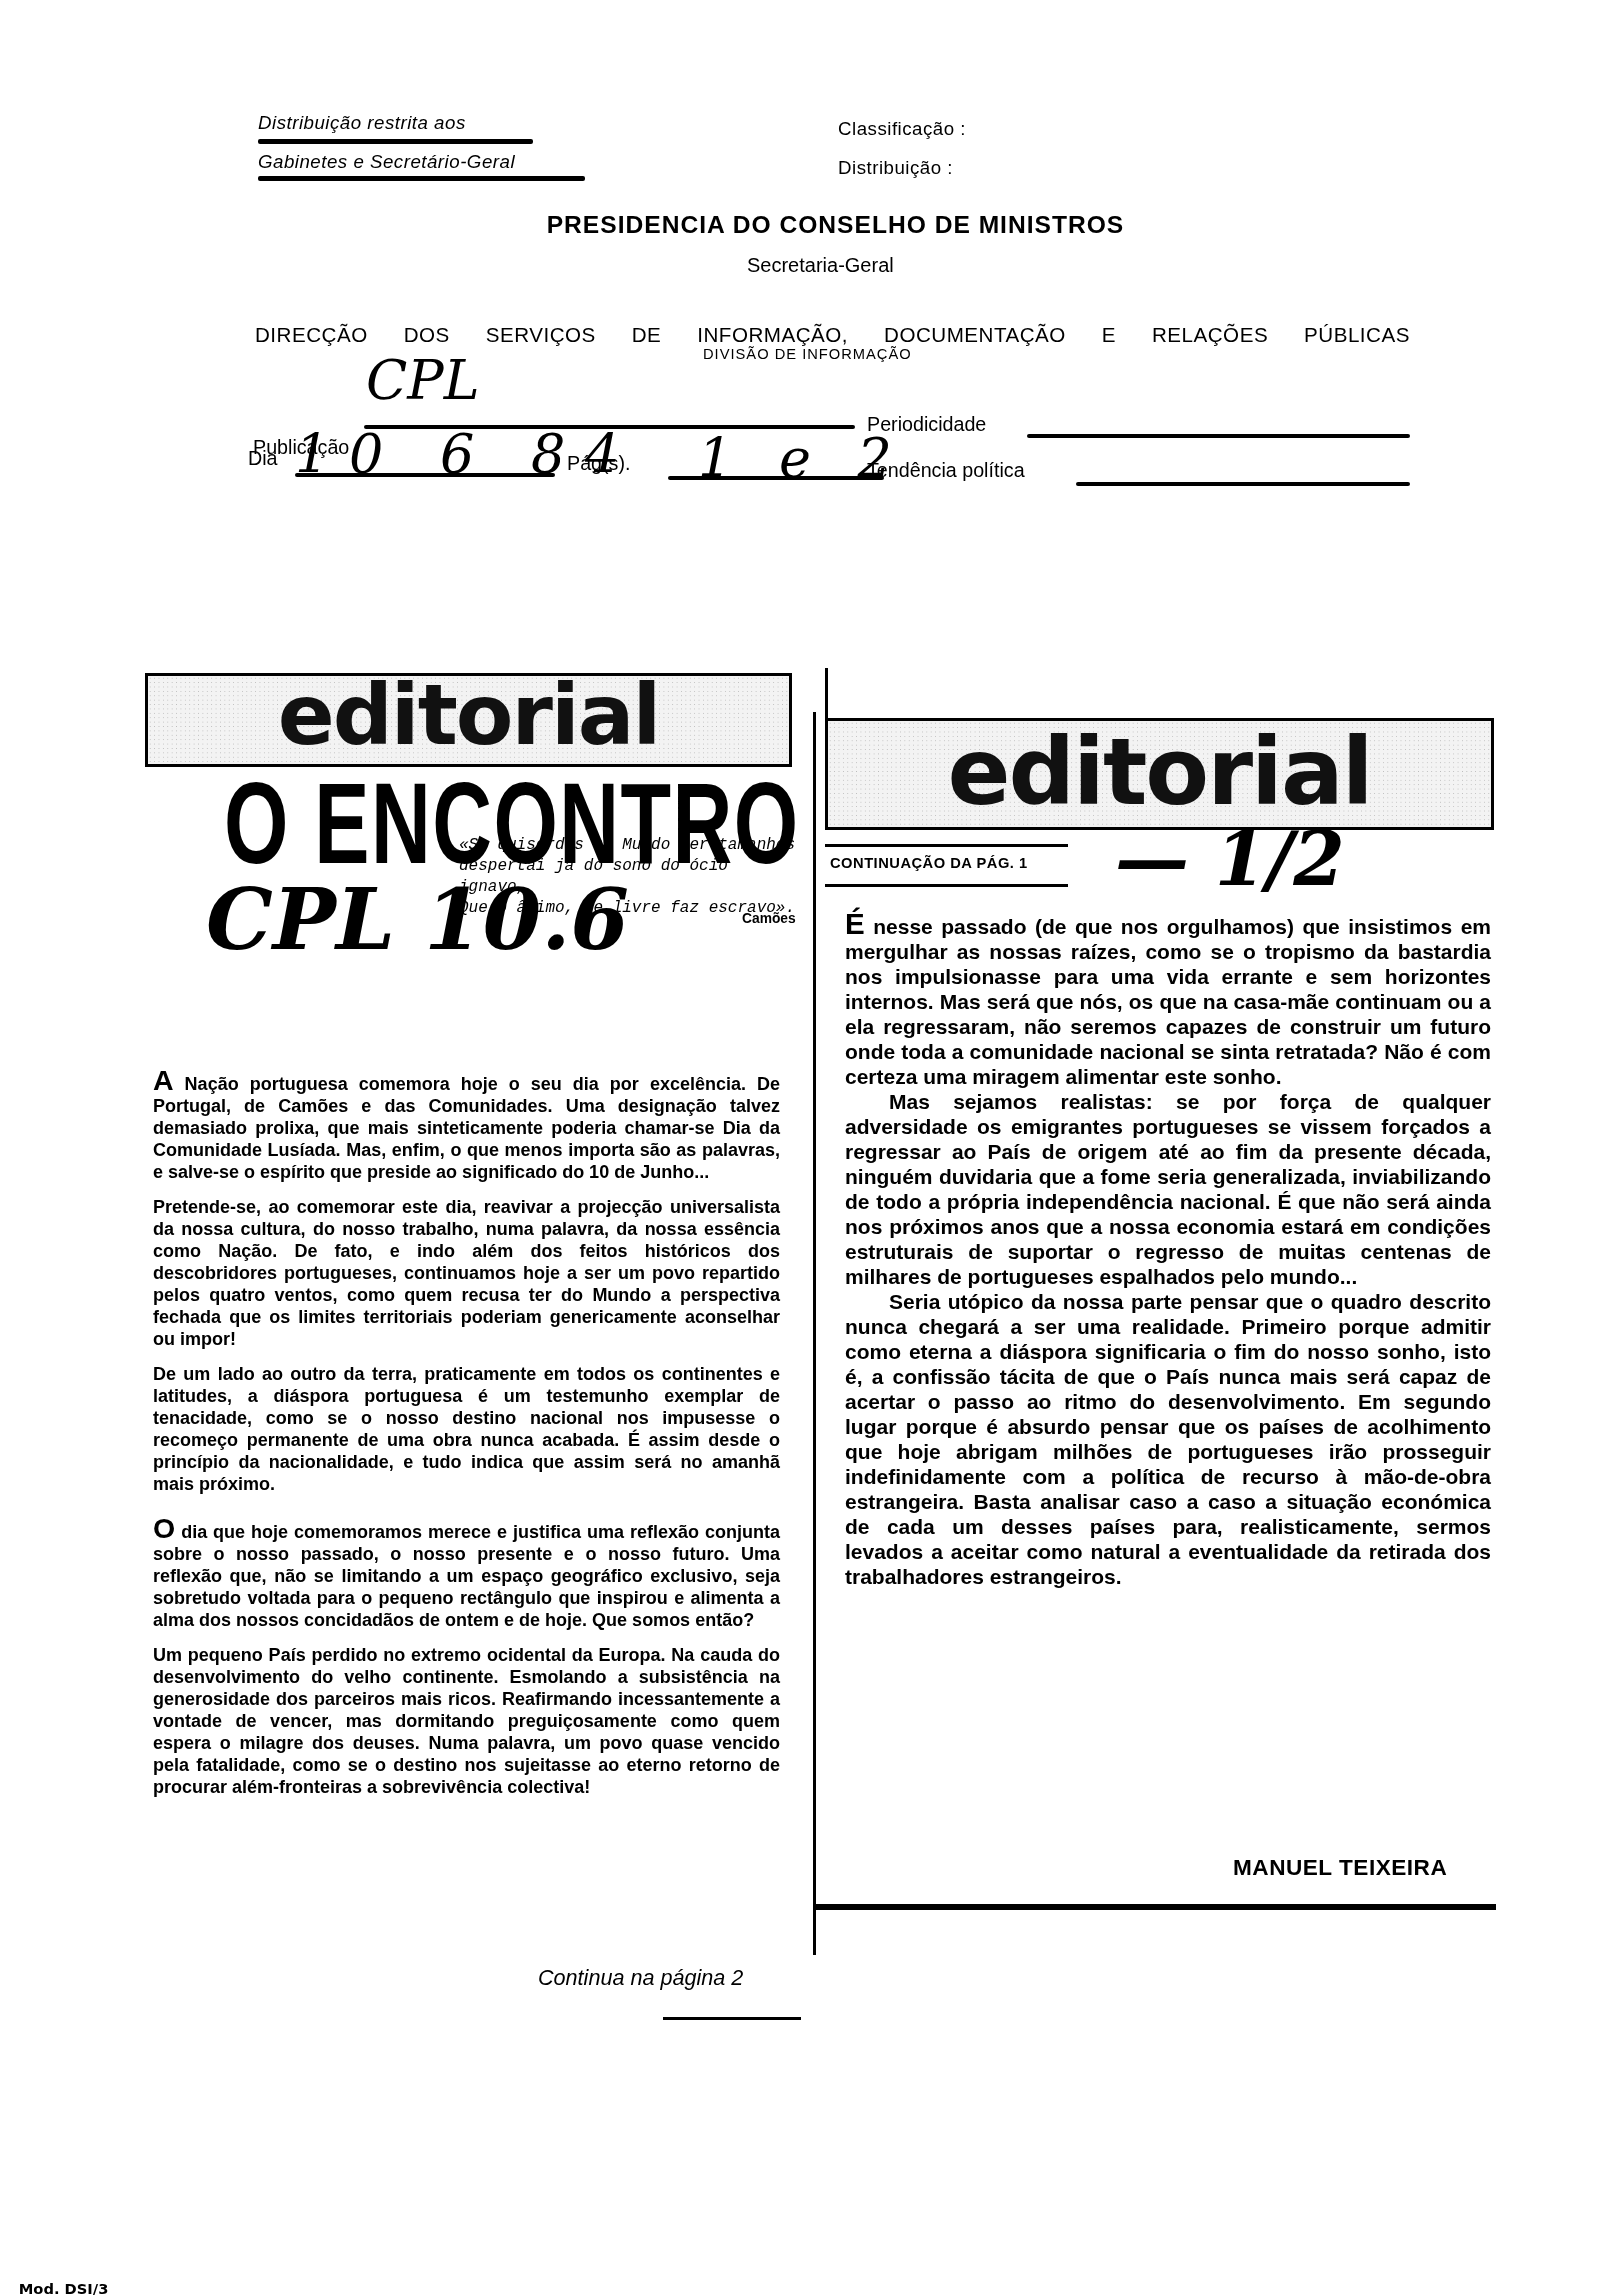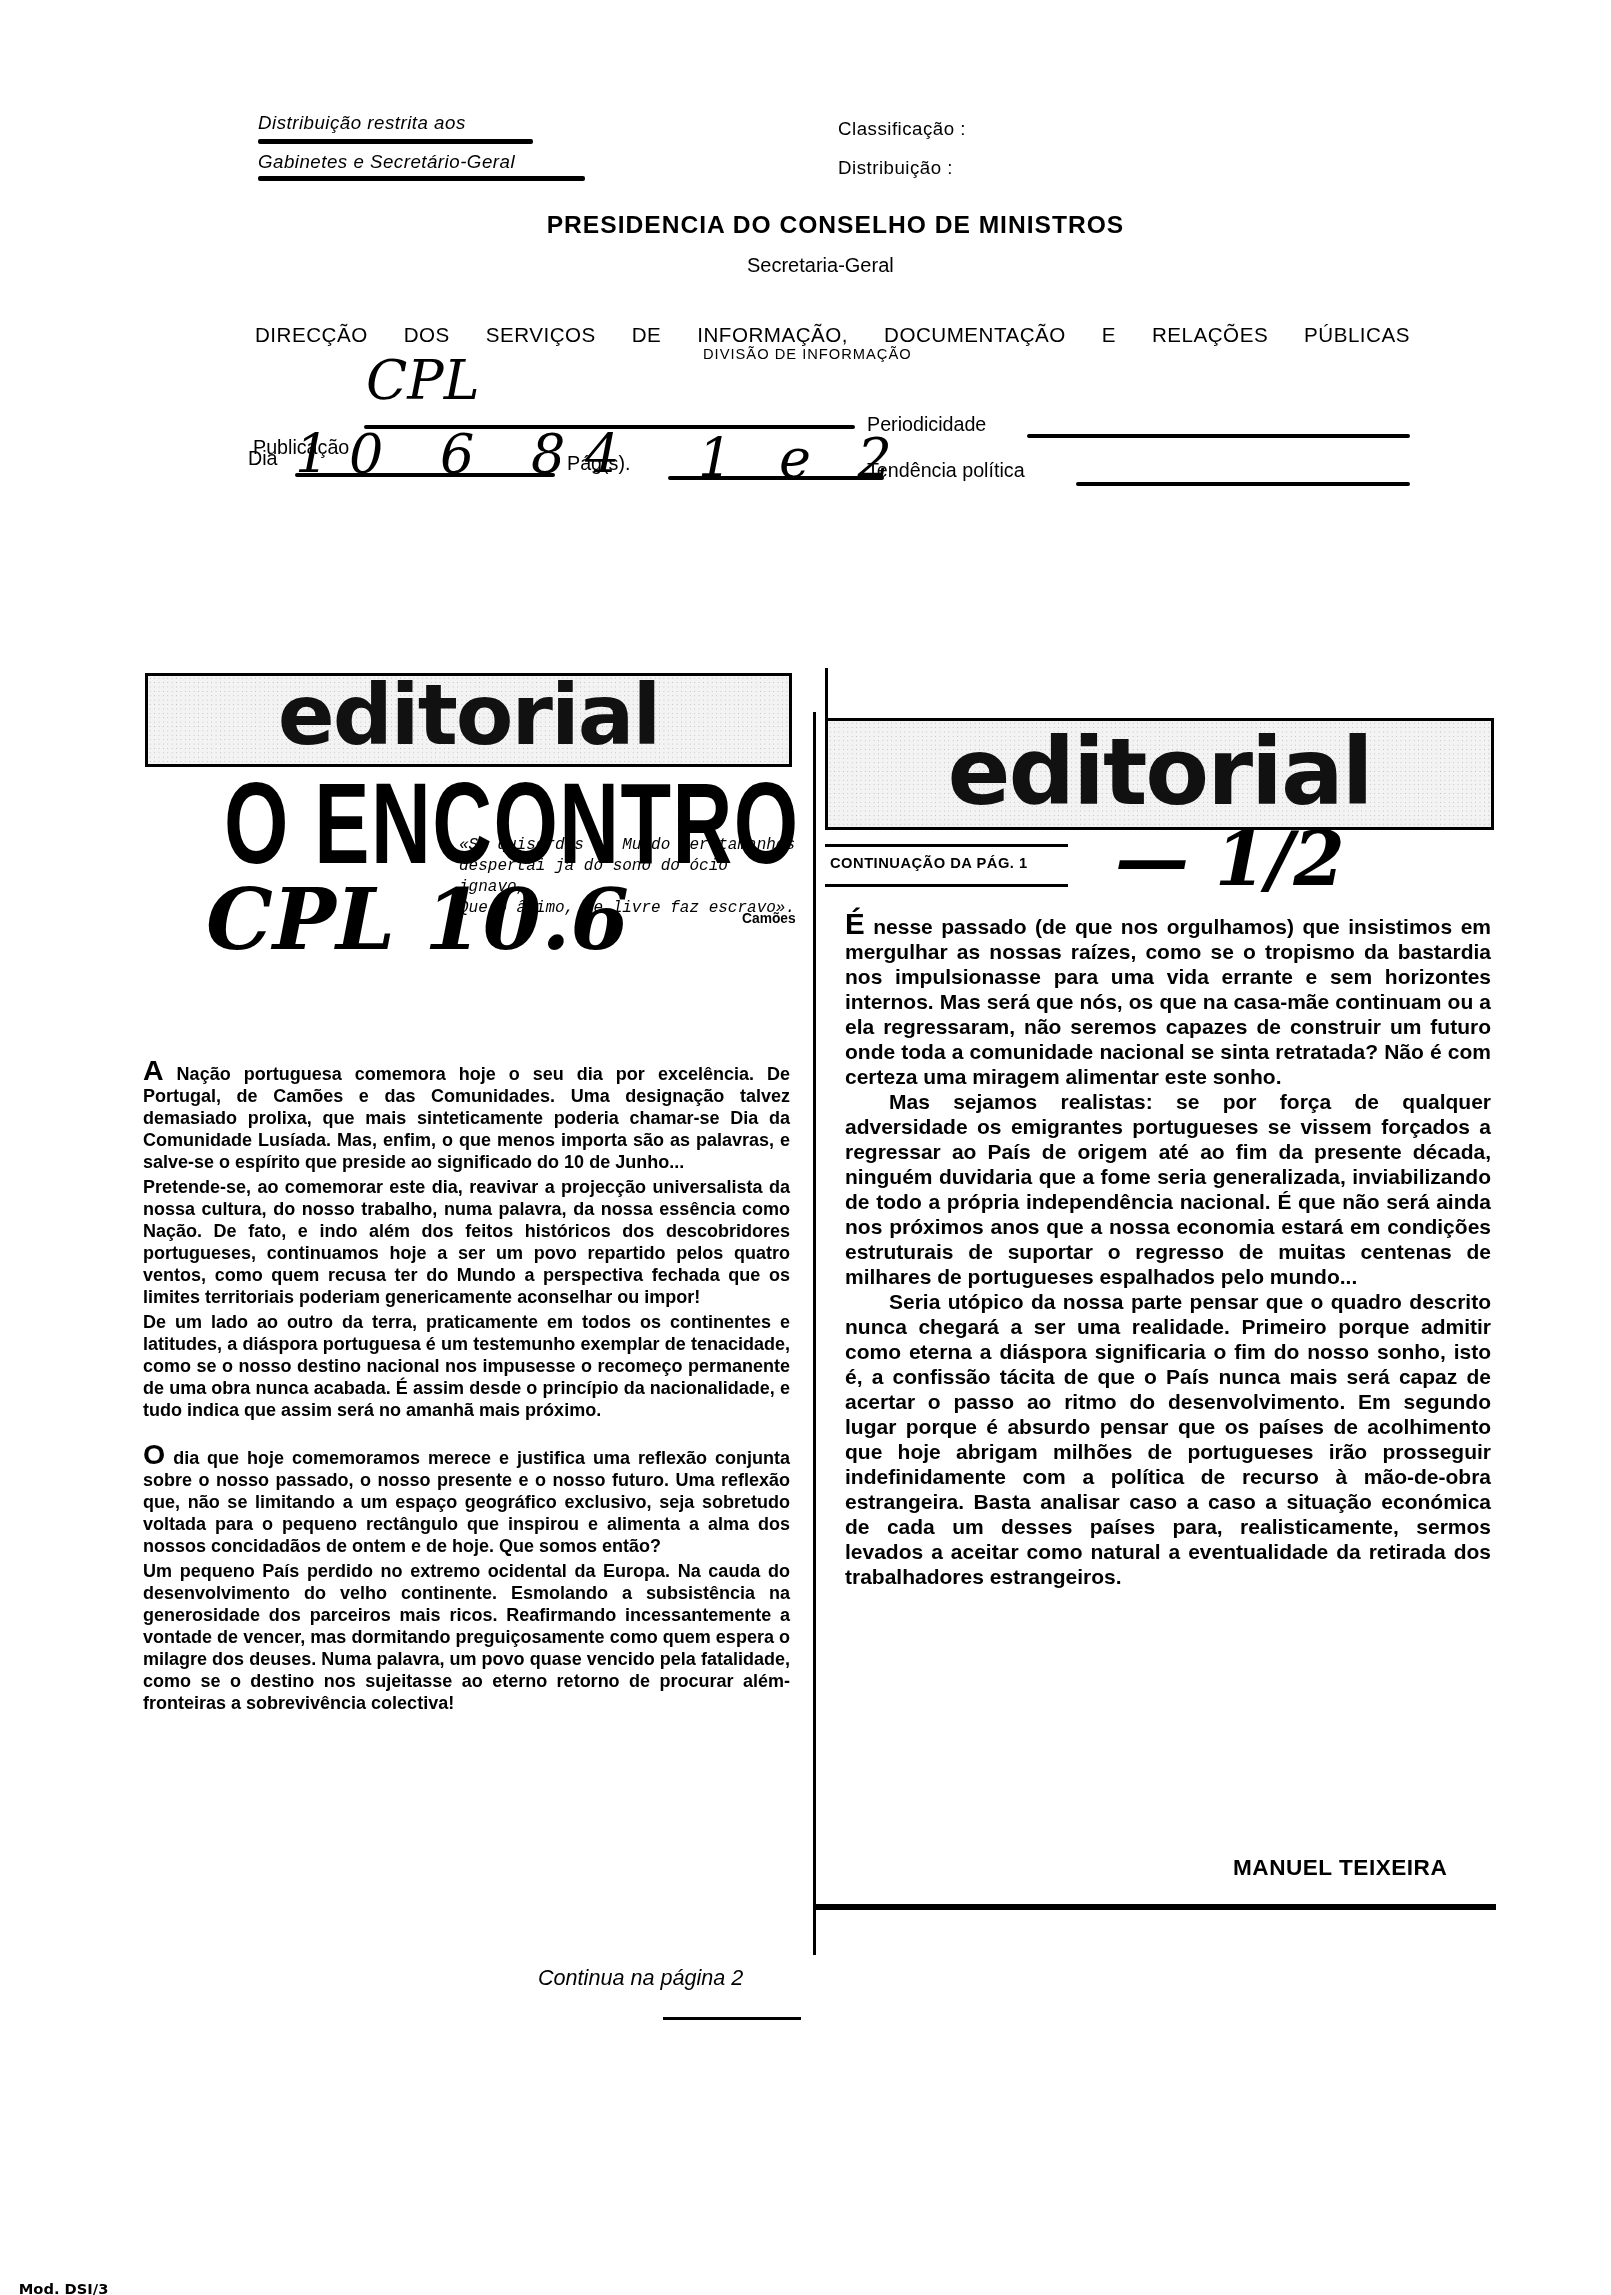--- a/index.html
+++ b/index.html
@@ -25,21 +25,21 @@
   .banner-word { font-family: "DejaVu Sans", sans-serif; font-weight: bold; color: #111; letter-spacing: -2px; }
 
   .headline { font-family: "Liberation Sans", sans-serif; font-weight: bold; font-size: 115px; letter-spacing: 2px; transform: scaleX(0.72); transform-origin: left top; line-height: 1; }
 
   .quote { font-family: Liberation Mono, monospace; font-style: italic; font-size: 16px; line-height: 21px; }
   .quote-author { font-family: "Liberation Sans", sans-serif; font-weight: bold; font-size: 13.8px; }
 
   
   .col-text { font-family: "Liberation Sans", "DejaVu Sans", sans-serif; font-weight: bold; text-align: justify; }
   .col-left { left: 140px; width: 653px; font-size: 18px; line-height: 22px; }
-  .col-left p { margin: 3px; transform: scaleX(1); }
+  .col-left p { margin: 13px; transform: scaleX(1); }
   .col-right { left: 845px; width: 646px; font-size: 21px; line-height: 25px; }
   .col-right p { margin: 0; }
   .indent { text-indent: 44px; }
   .dropcap { font-size: 28.5px; }
 
   .vline { background: #000; }
   .continua { font-family: "Liberation Sans", sans-serif; font-style: italic; font-size: 21.6px; }
   .signature { font-family: "Liberation Sans", sans-serif; font-weight: bold; font-size: 22.6px; letter-spacing: 0.5px; }
   .cont-label { font-family: "Liberation Sans", sans-serif; font-weight: bold; font-size: 14.7px; letter-spacing: 0.5px; }
   .mod { font-family: "DejaVu Sans", sans-serif; font-weight: bold; font-size: 14.7px; }

